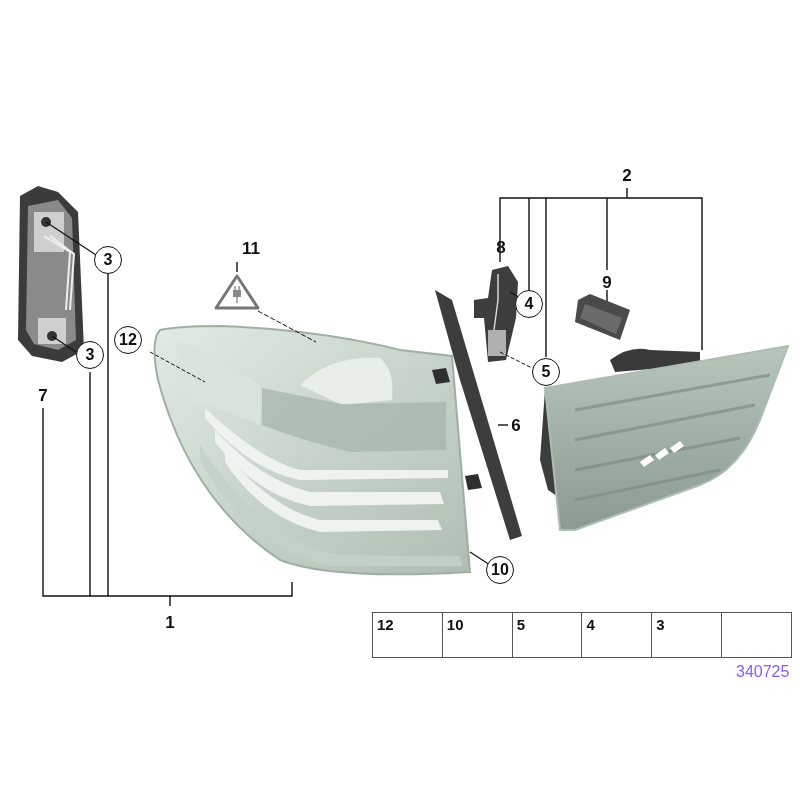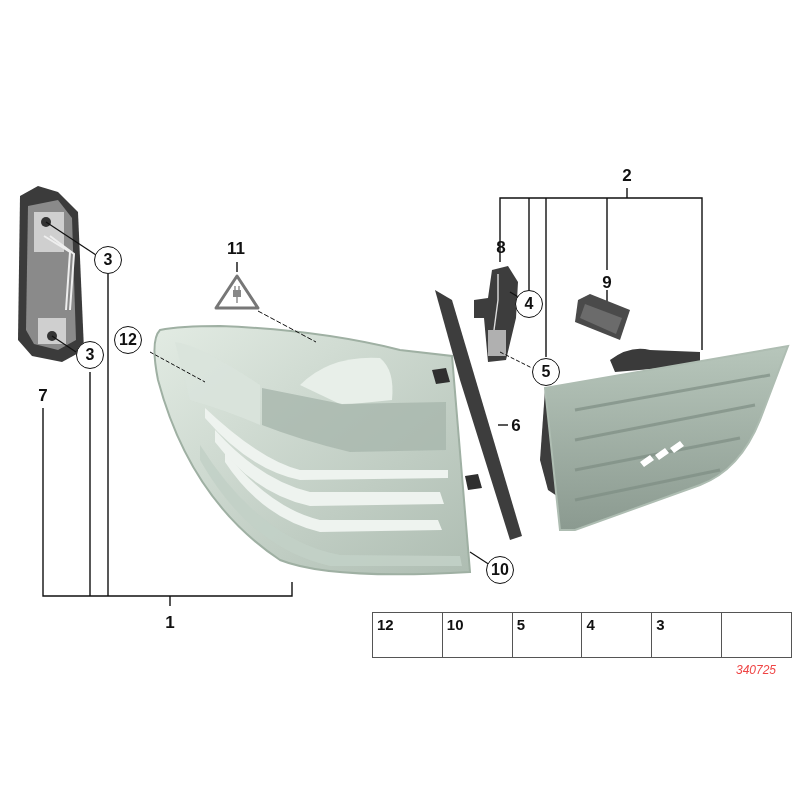--- a/index.html
+++ b/index.html
@@ -5,21 +5,21 @@
   html,body{margin:0;padding:0;background:#fff;}
   body{width:800px;height:800px;position:relative;overflow:hidden;font-family:"Liberation Sans",sans-serif;}
   #stage{position:absolute;left:0;top:0;width:800px;height:800px;}
   .num{position:absolute;font-weight:bold;font-size:17px;color:#111;line-height:1;transform:translate(-50%,-50%);}
   .circ{position:absolute;width:28px;height:28px;border:1.6px solid #111;border-radius:50%;background:#fff;
         display:flex;align-items:center;justify-content:center;font-weight:bold;font-size:16px;color:#111;transform:translate(-50%,-50%);box-sizing:border-box;}
   .legend{position:absolute;left:372px;top:612px;width:420px;height:46px;border:1px solid #555;display:flex;box-sizing:border-box;background:#fff;}
   .cell{flex:1;border-right:1px solid #555;position:relative;overflow:hidden;}
   .cell:last-child{border-right:none;}
   .cell .lbl{position:absolute;left:4px;top:3px;font-weight:bold;font-size:15px;color:#111;}
-  .code{position:absolute;left:736px;top:663px;font-size:12px;color:#ef4444;font-style:italic;}
+  .code{position:absolute;left:736px;top:663px;font-size:16px;color:#8b5cf6;}
 </style>
 </head>
 <body>
 
 <div id="stage">
 <svg width="800" height="800" viewBox="0 0 800 800" style="position:absolute;left:0;top:0">
   <defs>
     <linearGradient id="lensG" x1="0" y1="0" x2="1" y2="1">
       <stop offset="0" stop-color="#e2ebe3"></stop>
       <stop offset="1" stop-color="#aebdb2"></stop>
@@ -126,21 +126,21 @@
     <rect x="622" y="624" width="18" height="16" fill="#c3dbcf" transform="rotate(-20 631 632)"></rect>
 
     <ellipse cx="685" cy="640" rx="15" ry="12" fill="#d4e7dc"></ellipse>
     <rect x="692" y="622" width="14" height="14" rx="3" fill="#b6c9bd"></rect>
 
     <path d="M738 626 L768 626 L766 620 L782 630 L770 636 L780 646 L762 654 L744 642 L736 648 Z" fill="none" stroke="#111" stroke-width="2.5" stroke-linejoin="round"></path>
   </g>
 </svg>
 
 <span class="num" style="left:627px;top:175px">2</span>
-<span class="num" style="left:236px;top:248px">11</span>
+<span class="num" style="left:251px;top:248px">11</span>
 <span class="num" style="left:501px;top:247px">8</span>
 <span class="num" style="left:607px;top:282px">9</span>
 <span class="num" style="left:43px;top:395px">7</span>
 <span class="num" style="left:516px;top:425px">6</span>
 <span class="num" style="left:170px;top:622px">1</span>
 
 <div class="circ" style="left:108px;top:260px">3</div>
 <div class="circ" style="left:90px;top:355px">3</div>
 <div class="circ" style="left:128px;top:340px">12</div>
 <div class="circ" style="left:529px;top:304px">4</div>

